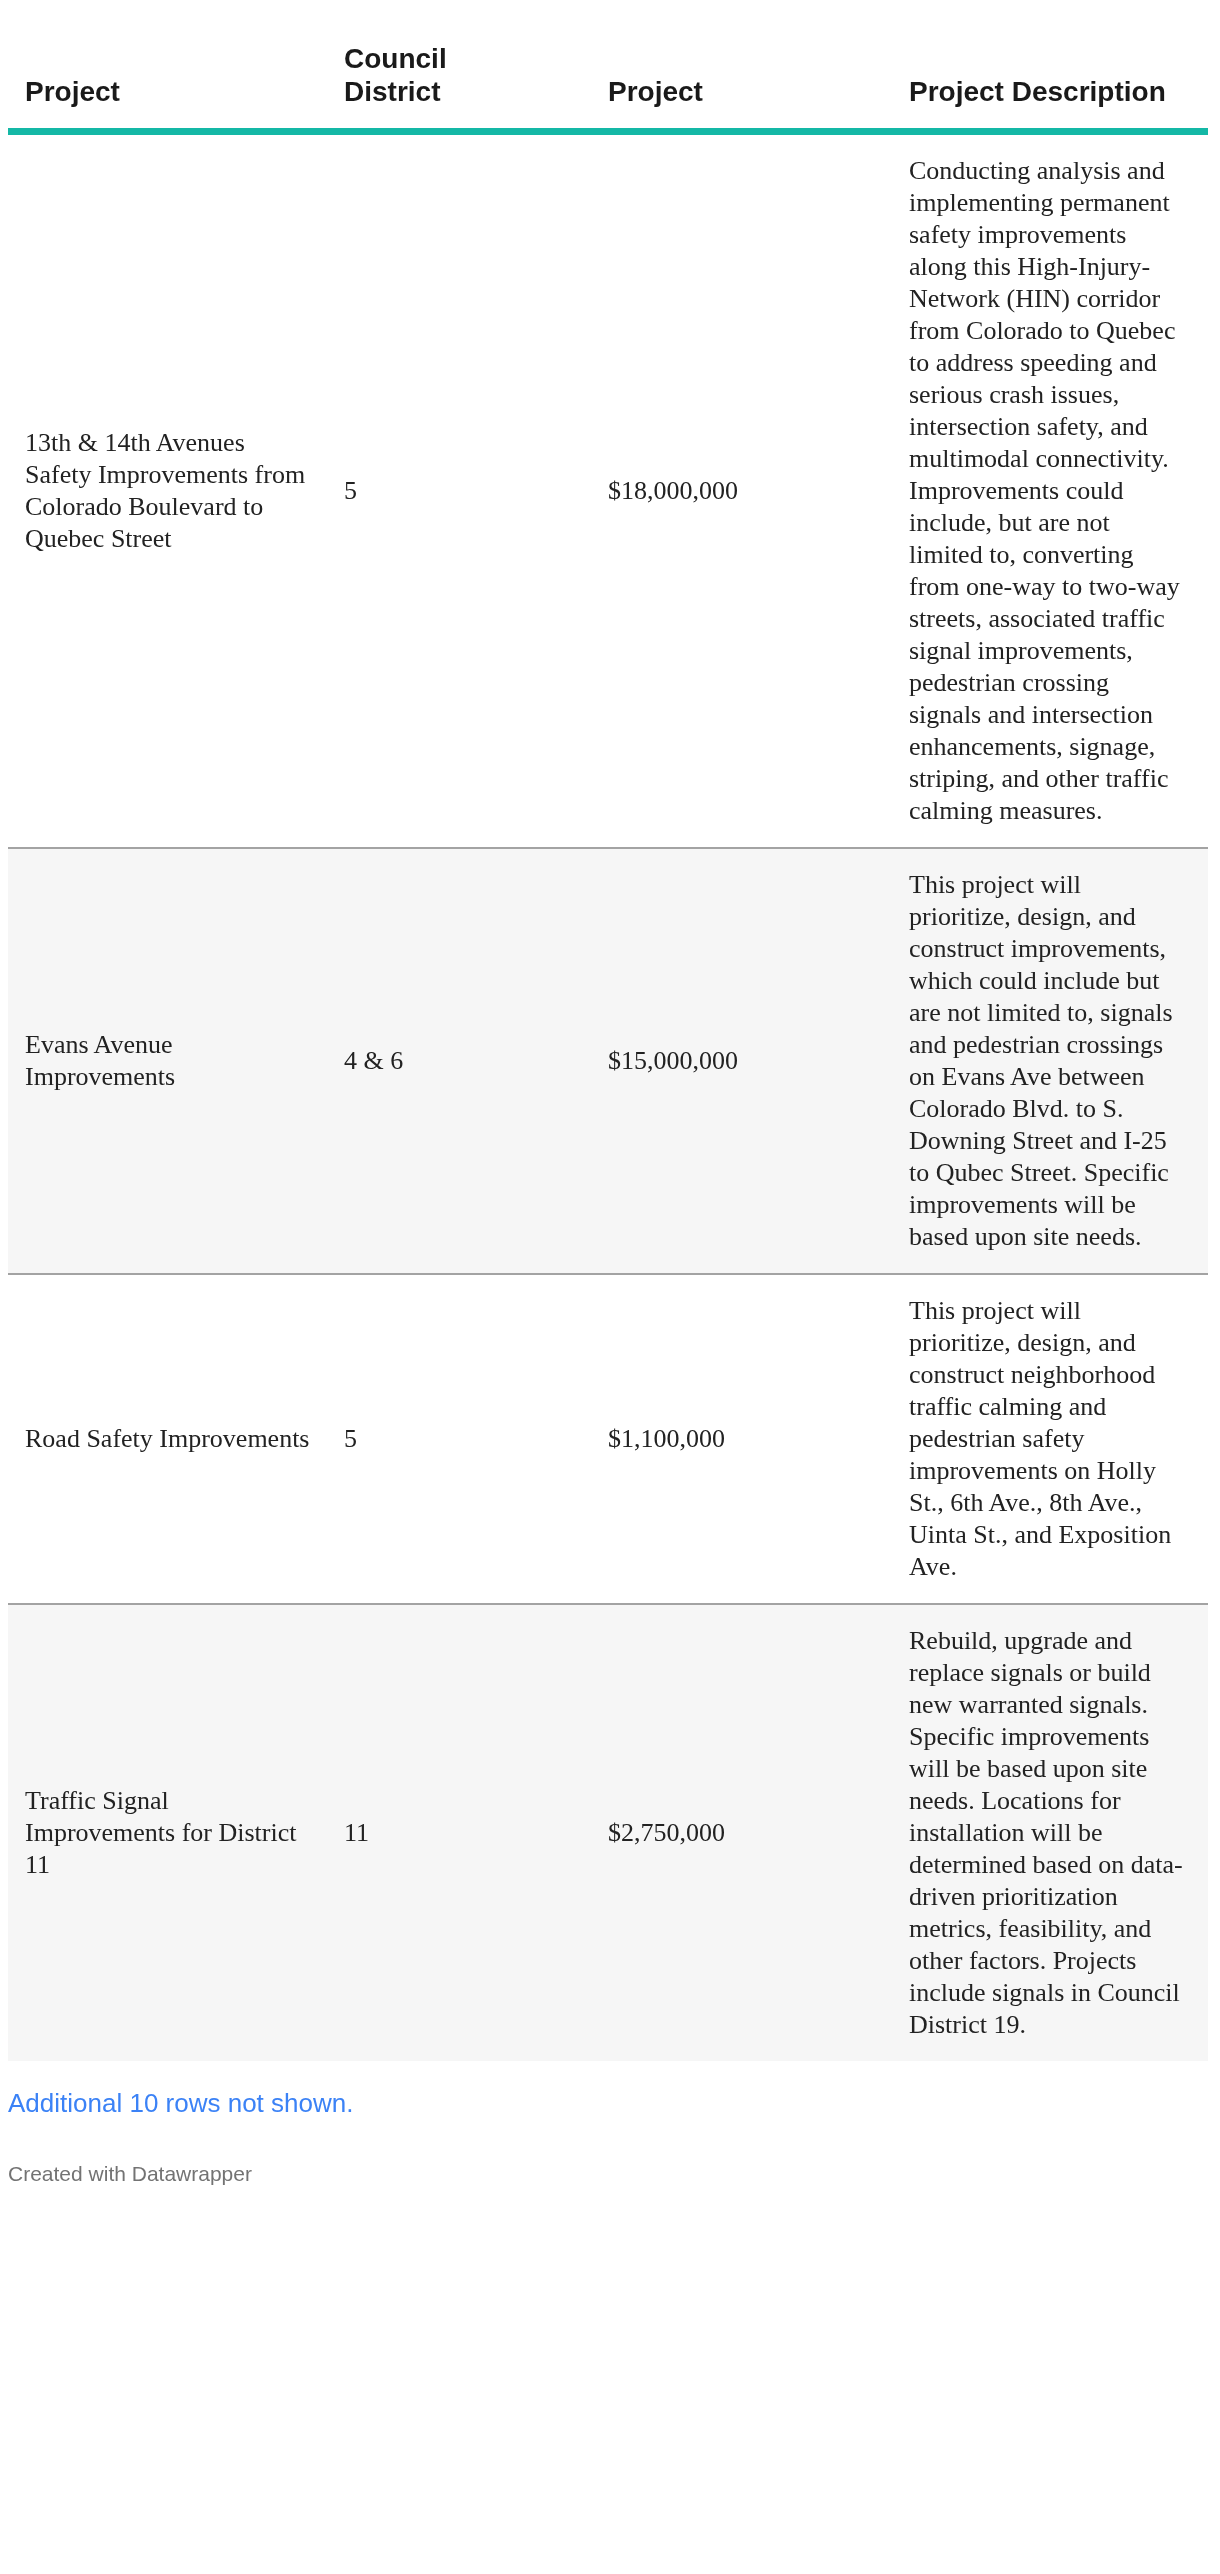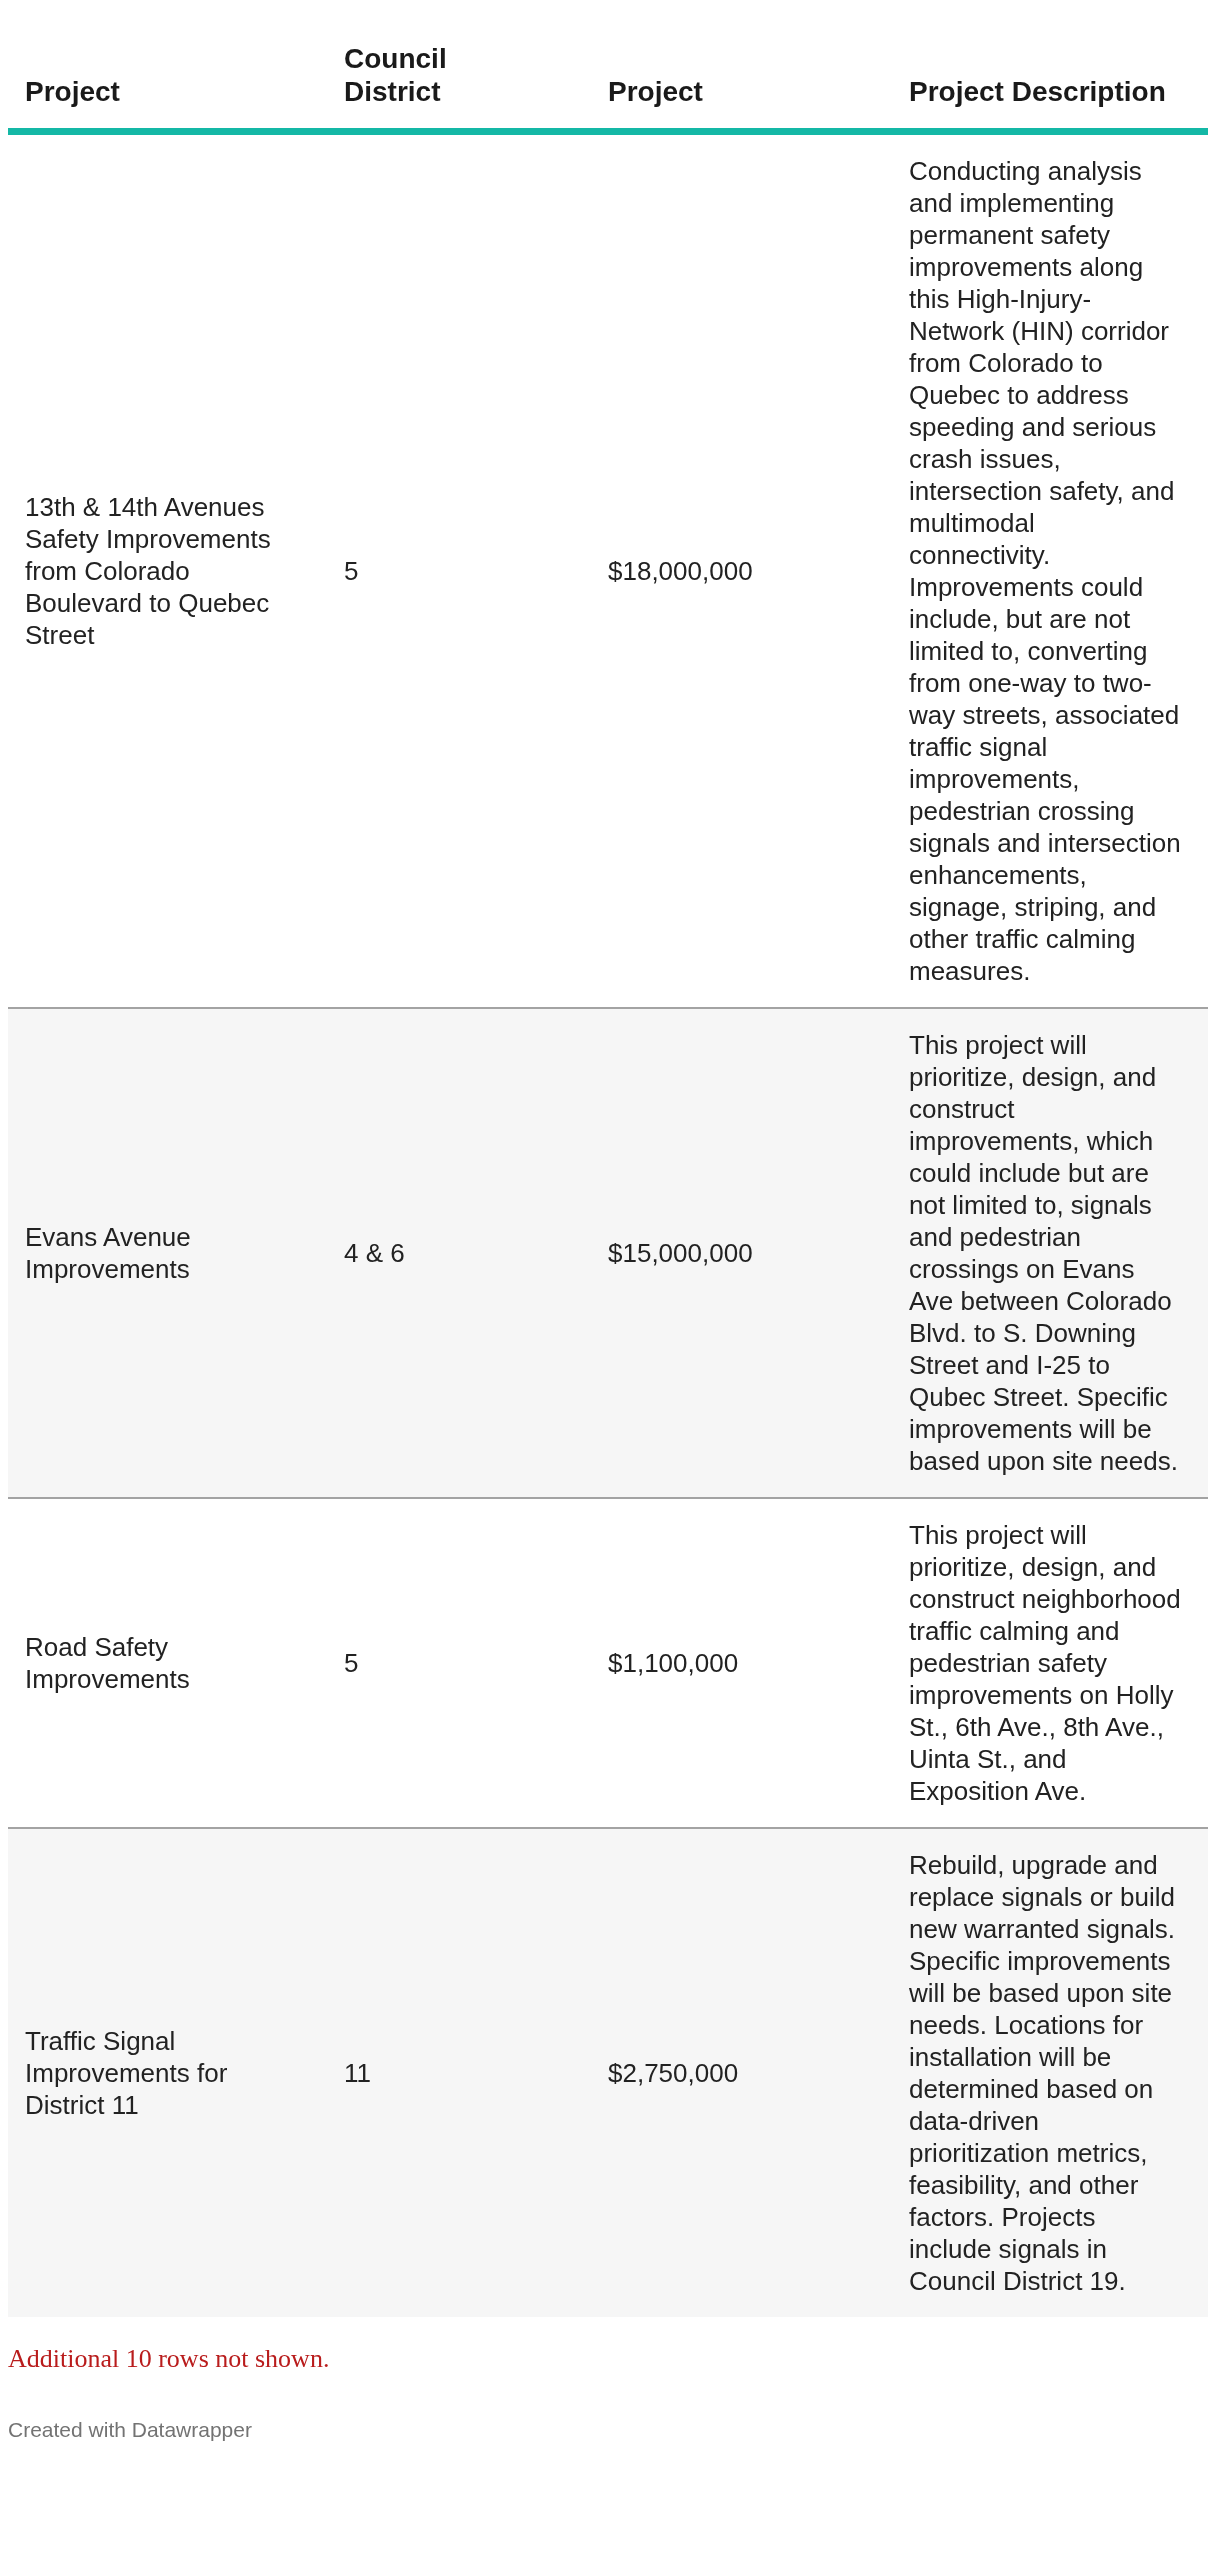--- a/index.html
+++ b/index.html
@@ -39,31 +39,31 @@
   }
   thead th.th-district { padding-right: 90px; }
 
   tbody td {
     font-size: 26px;
     line-height: 32px;
     color: #222222;
     text-align: left;
     vertical-align: middle;
     padding: 20px 17px;
+    font-family: Liberation Serif, serif;
   }
   tbody td.td-description { padding-right: 25px; }
   tbody tr:not(:first-child) td { border-top: 2px solid #a3a3a3; }
   tbody tr.striped { background: #f6f6f6; }
 
   .note {
     margin-top: 26px;
     font-size: 26px;
     line-height: 32px;
-    color: #b91c1c;
-    font-family: Liberation Serif, serif;
+    color: #3b82f6;
   }
   .attribution {
     margin-top: 42px;
     font-size: 21px;
     line-height: 25px;
     color: #737373;
     text-decoration: none;
     display: inline-block;
   }
 </style>

